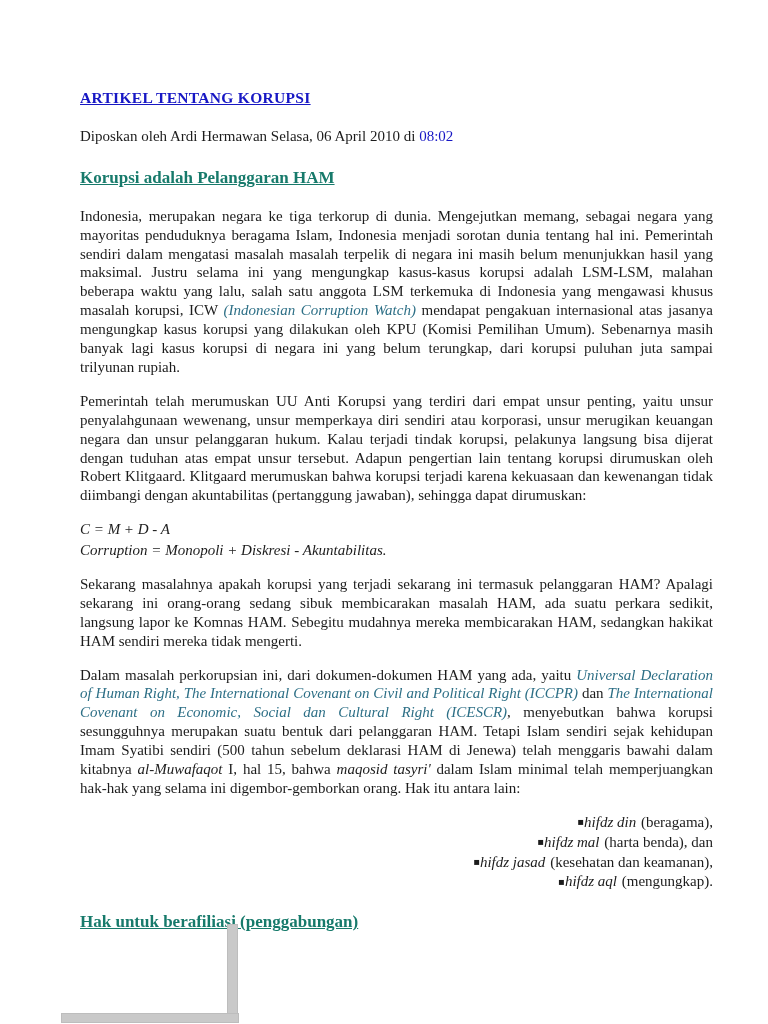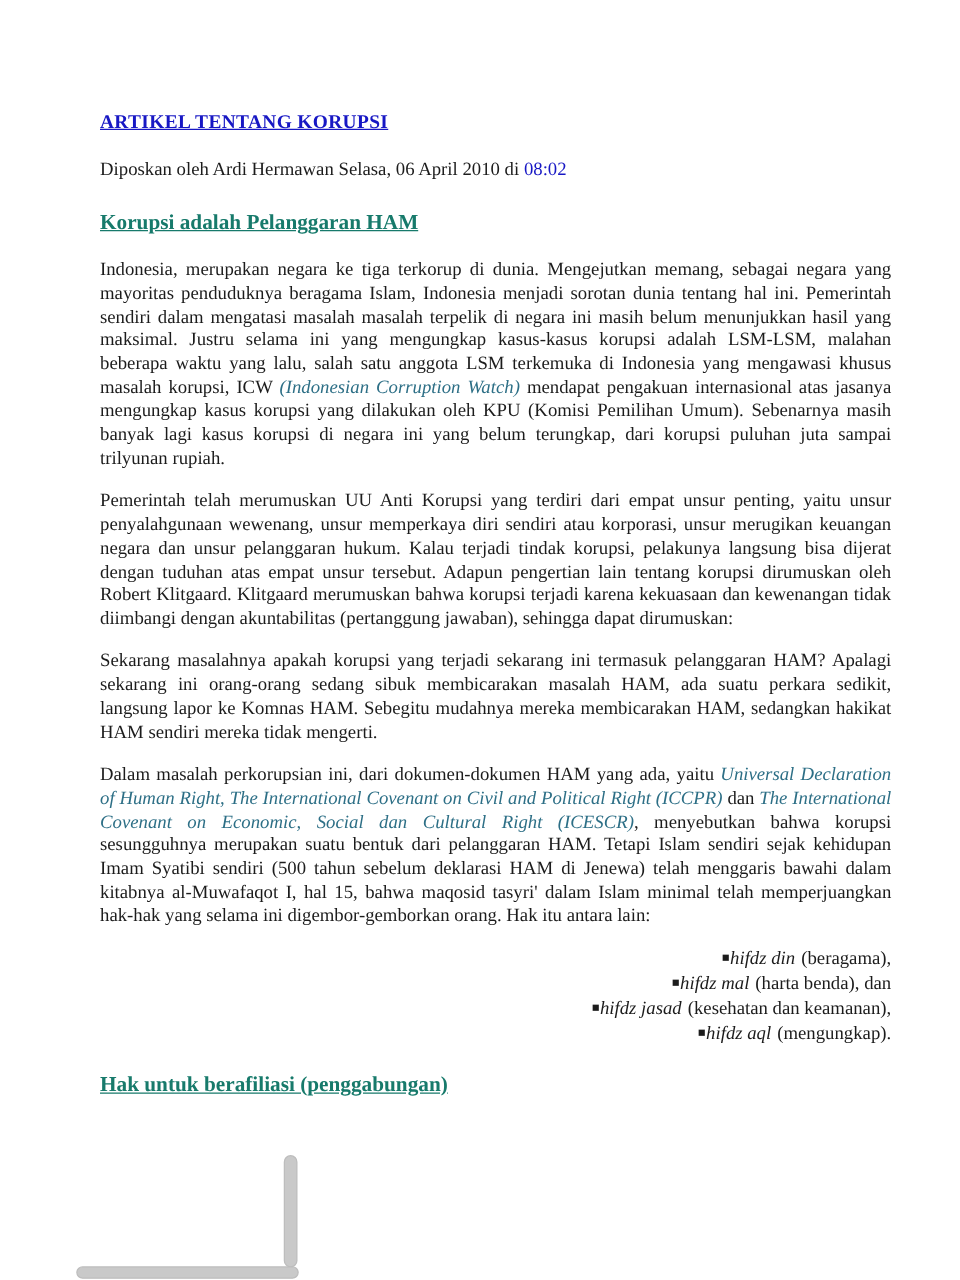--- a/index.html
+++ b/index.html
@@ -1,15 +1,15 @@
 <!DOCTYPE html>
 <html style="--title_blue: #1717c4; --heading_teal: #177a6b; --accent_italic: #2d6f86; --body_text: #1c1c1c;"><head>
 <meta charset="utf-8">
 <style>
-  * { margin:0; padding:0; box-sizing:border-box;border-radius:22px; }
+  * { margin:0; padding:0; box-sizing:border-box; }
   html,body { background:#ffffff; }
   body {
     font-family:"Liberation Serif","DejaVu Serif",serif;
     width:768px;
   }
   .page {
     position:relative;
     width:768px;
     height:1024px;
     background:#ffffff;
@@ -45,21 +45,21 @@
     margin-bottom:18px;
     text-decoration:underline;
   }
   .sec-heading.last { margin-top:4px; }
   p.para {
     text-align:justify;
     margin-bottom:15px;
   }
   .formula { font-style:italic; margin-bottom:15px; }
   .formula > div { margin-bottom:2px; }
-  .italic { }
+  .italic { font-style:italic; }
   .italic-accent { font-style:italic; color:var(--accent_italic,#2d6f86); }
   .bullets { margin:0 0 20px 24px; }
   .bullet-row { margin-bottom:1px;text-align:right; }
   .marker {
     display:inline-block;
     width:18px;
     font-size:10px;
     vertical-align:1.5px;
     font-family:"DejaVu Sans",sans-serif;
   }
@@ -88,20 +88,24 @@
     <div class="title">ARTIKEL TENTANG KORUPSI</div>
 
     <div class="byline"><span>Diposkan oleh Ardi Hermawan Selasa, 06 April 2010 di </span><a class="time-link">08:02</a></div>
 
     <div class="sec-heading">Korupsi adalah Pelanggaran HAM</div>
 
     <p class="para"><span>Indonesia, merupakan negara ke tiga terkorup di dunia. Mengejutkan memang, sebagai negara yang mayoritas penduduknya beragama Islam, Indonesia menjadi sorotan dunia tentang hal ini. Pemerintah sendiri dalam mengatasi masalah masalah terpelik di negara ini masih belum menunjukkan hasil yang maksimal. Justru selama ini yang mengungkap kasus-kasus korupsi adalah LSM-LSM, malahan beberapa waktu yang lalu, salah satu anggota LSM terkemuka di Indonesia yang mengawasi khusus masalah korupsi, ICW </span><span class="italic-accent">(Indonesian Corruption Watch)</span><span> mendapat pengakuan internasional atas jasanya mengungkap kasus korupsi yang dilakukan oleh KPU (Komisi Pemilihan Umum). Sebenarnya masih banyak lagi kasus korupsi di negara ini yang belum terungkap, dari korupsi puluhan juta sampai trilyunan rupiah.</span></p>
 
     <p class="para"><span>Pemerintah telah merumuskan UU Anti Korupsi yang terdiri dari empat unsur penting, yaitu unsur penyalahgunaan wewenang, unsur memperkaya diri sendiri atau korporasi, unsur merugikan keuangan negara dan unsur pelanggaran hukum. Kalau terjadi tindak korupsi, pelakunya langsung bisa dijerat dengan tuduhan atas empat unsur tersebut. Adapun pengertian lain tentang korupsi dirumuskan oleh Robert Klitgaard. Klitgaard merumuskan bahwa korupsi terjadi karena kekuasaan dan kewenangan tidak diimbangi dengan akuntabilitas (pertanggung jawaban), sehingga dapat dirumuskan:</span></p>
 
+    <div class="formula">
+      <div>C = M + D - A</div>
+      <div>Corruption = Monopoli + Diskresi - Akuntabilitas.</div>
+    </div>
 
     <p class="para"><span>Sekarang masalahnya apakah korupsi yang terjadi sekarang ini termasuk pelanggaran HAM? Apalagi sekarang ini orang-orang sedang sibuk membicarakan masalah HAM, ada suatu perkara sedikit, langsung lapor ke Komnas HAM. Sebegitu mudahnya mereka membicarakan HAM, sedangkan hakikat HAM sendiri mereka tidak mengerti.</span></p>
 
     <p class="para"><span>Dalam masalah perkorupsian ini, dari dokumen-dokumen HAM yang ada, yaitu </span><span class="italic-accent">Universal Declaration of Human Right, The International Covenant on Civil and Political Right (ICCPR)</span><span> dan </span><span class="italic-accent">The International Covenant on Economic, Social dan Cultural Right (ICESCR)</span><span>, menyebutkan bahwa korupsi sesungguhnya merupakan suatu bentuk dari pelanggaran HAM. Tetapi Islam sendiri sejak kehidupan Imam Syatibi sendiri (500 tahun sebelum deklarasi HAM di Jenewa) telah menggaris bawahi dalam kitabnya </span><span class="italic">al-Muwafaqot</span><span> I, hal 15, bahwa </span><span class="italic">maqosid tasyri'</span><span> dalam Islam minimal telah memperjuangkan hak-hak yang selama ini digembor-gemborkan orang. Hak itu antara lain:</span></p>
 
     <div class="bullets">
       <div class="bullet-row"><span class="marker">▪</span><span class="bterm">hifdz din</span><span>(beragama),</span></div>
       <div class="bullet-row"><span class="marker">▪</span><span class="bterm">hifdz mal</span><span>(harta benda), dan</span></div>
       <div class="bullet-row"><span class="marker">▪</span><span class="bterm">hifdz jasad</span><span>(kesehatan dan keamanan),</span></div>
       <div class="bullet-row"><span class="marker">▪</span><span class="bterm">hifdz aql</span><span>(mengungkap).</span></div>

